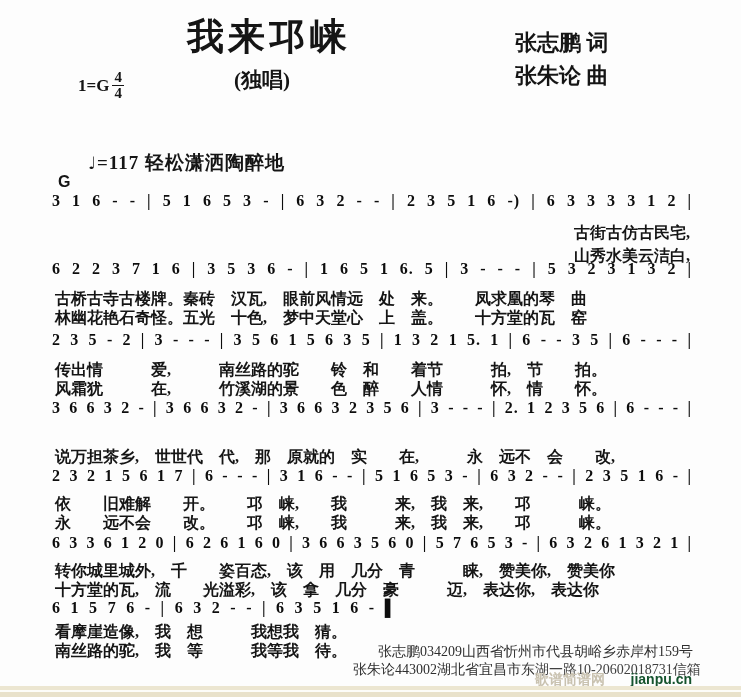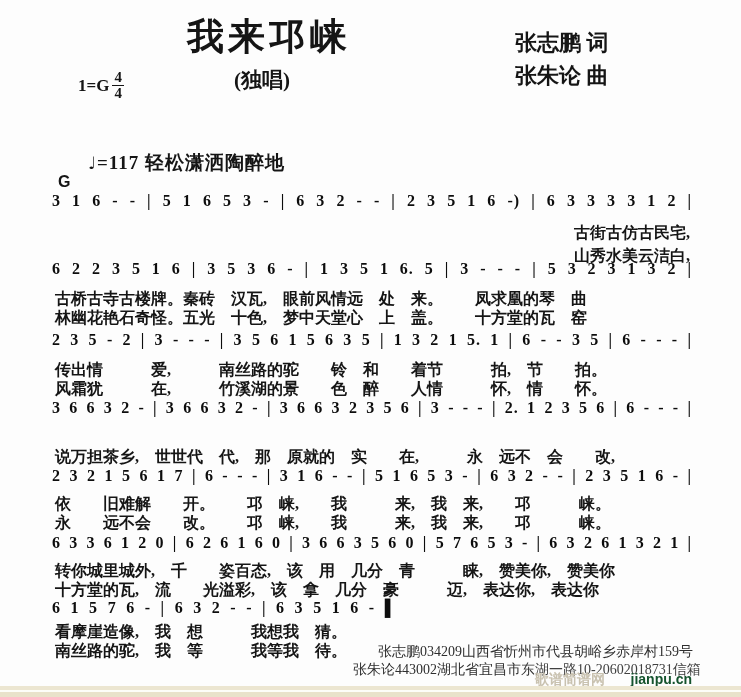--- a/index.html
+++ b/index.html
@@ -59,21 +59,21 @@
 
   <div class="abs chord">G</div>
 
   <div class="abs music-line" style="top:192px">3 1 6 - - | 5 1 6 5 3 - | 6 3 2 - - | 2 3 5 1 6 -) | 6 3 3 3 3 1 2 |</div>
 
   <div class="abs pickup">
     <div>古街古仿古民宅,</div>
     <div>山秀水美云洁白,</div>
   </div>
 
-  <div class="abs music-line" style="top:260px">6 2 2 3 5 1 6 | 3 5 3 6 - | 1 3 5 1 6. 5 | 3 - - - | 5 3 2 3 1 3 2 |</div>
+  <div class="abs music-line" style="top:260px">6 2 2 3 7 1 6 | 3 5 3 6 - | 1 6 5 1 6. 5 | 3 - - - | 5 3 2 3 1 3 2 |</div>
   <div class="abs lyric-line" style="top:289px">古桥古寺古楼牌。秦砖　汉瓦,　眼前风情远　处　来。　　凤求凰的琴　曲</div>
   <div class="abs lyric-line" style="top:308px">林幽花艳石奇怪。五光　十色,　梦中天堂心　上　盖。　　十方堂的瓦　窑</div>
 
   <div class="abs music-line" style="top:331px">2 3 5 - 2 | 3 - - - | 3 5 6 1 5 6 3 5 | 1 3 2 1 5. 1 | 6 - - 3 5 | 6 - - - |</div>
   <div class="abs lyric-line" style="top:360px">传出情　　　爱,　　　南丝路的驼　　铃　和　　着节　　　拍,　节　　拍。</div>
   <div class="abs lyric-line" style="top:379px">风霜犹　　　在,　　　竹溪湖的景　　色　醉　　人情　　　怀,　情　　怀。</div>
 
   <div class="abs music-line" style="top:399px">3 6 6 3 2 - | 3 6 6 3 2 - | 3 6 6 3 2 3 5 6 | 3 - - - | 2. 1 2 3 5 6 | 6 - - - |</div>
   <div class="abs lyric-line" style="top:447px">说万担茶乡,　世世代　代,　那　原就的　实　　在,　　　永　远不　会　　改,</div>
 

